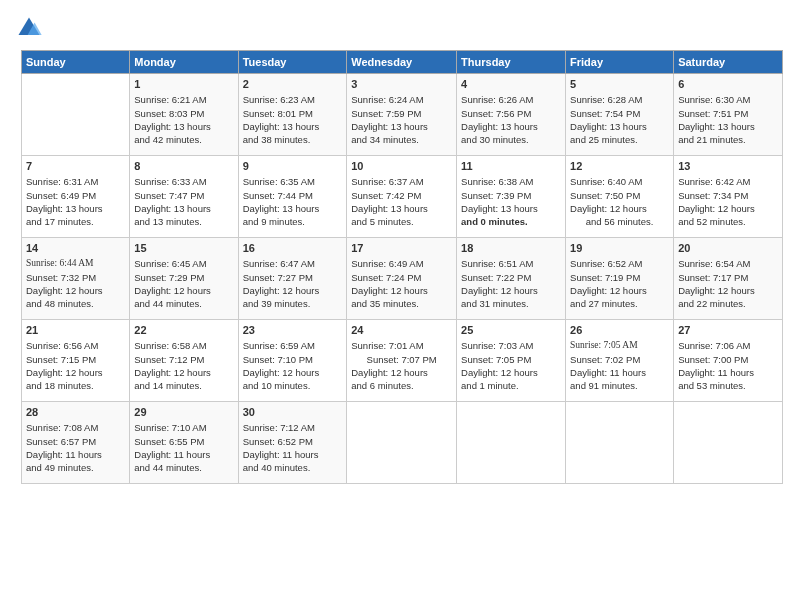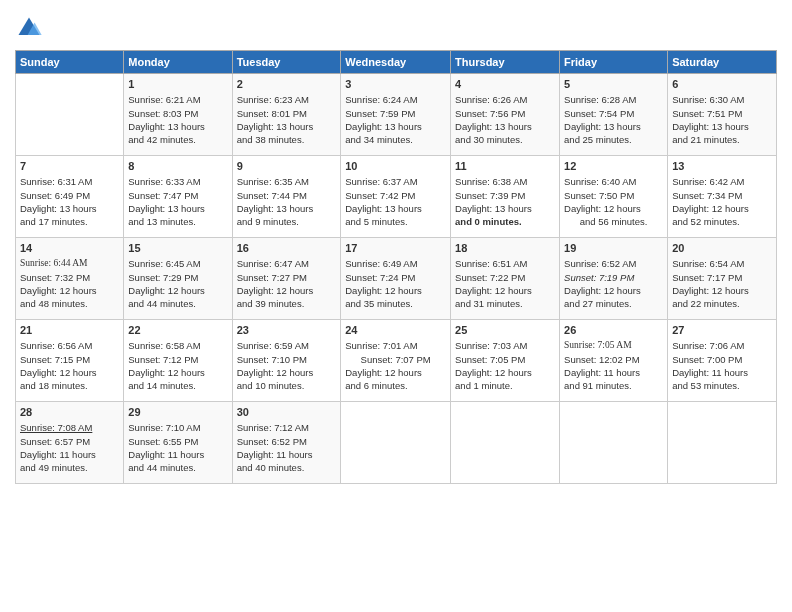--- a/index.html
+++ b/index.html
@@ -47,20 +47,21 @@
       line-height: 1.1;
     }
     .location-title {
       font-size: 16px;
       color: #444;
     }
     table {
       width: 100%;
       border-collapse: collapse;
       font-size: 10px;
+      margin-left: 6px;
     }
     thead tr th {
       background-color: #2a6db5;
       color: #fff;
       text-align: left;
       padding: 5px 4px;
       font-size: 11px;
       font-weight: bold;
       border: 1px solid #aaa;
     }
@@ -252,21 +253,21 @@
           <td>
             <span class="day-number">18</span>
             <span style="display: block;">Sunrise: 6:51 AM</span>
             <span style="display: block;">Sunset: 7:22 PM</span>
             <span style="display: block;">Daylight: 12 hours</span>
             <span style="display: block;">and 31 minutes.</span>
           </td>
           <td>
             <span class="day-number">19</span>
             <span style="display: block;">Sunrise: 6:52 AM</span>
-            <span style="display: block; font-style: italic;">Sunset: 7:19 PM</span>
+            <span style="display: block;">Sunset: 7:19 PM</span>
             <span style="display: block;">Daylight: 12 hours</span>
             <span style="display: block;">and 27 minutes.</span>
           </td>
           <td>
             <span class="day-number">20</span>
             <span style="display: block;">Sunrise: 6:54 AM</span>
             <span style="display: block;">Sunset: 7:17 PM</span>
             <span style="display: block;">Daylight: 12 hours</span>
             <span style="display: block;">and 22 minutes.</span>
           </td>
@@ -303,36 +304,36 @@
           <td>
             <span class="day-number">25</span>
             <span style="display: block;">Sunrise: 7:03 AM</span>
             <span style="display: block;">Sunset: 7:05 PM</span>
             <span style="display: block;">Daylight: 12 hours</span>
             <span style="display: block;">and 1 minute.</span>
           </td>
           <td>
             <span class="day-number">26</span>
             <span style="display: block; font-family: Liberation Serif, serif;">Sunrise: 7:05 AM</span>
-            <span style="display: block;">Sunset: 12:02 PM</span>
+            <span style="display: block;">Sunset: 7:02 PM</span>
             <span style="display: block;">Daylight: 11 hours</span>
             <span style="display: block;">and 91 minutes.</span>
           </td>
           <td>
             <span class="day-number">27</span>
             <span style="display: block;">Sunrise: 7:06 AM</span>
             <span style="display: block;">Sunset: 7:00 PM</span>
             <span style="display: block;">Daylight: 11 hours</span>
             <span style="display: block;">and 53 minutes.</span>
           </td>
         </tr>
         <tr>
           <td>
             <span class="day-number">28</span>
-            <span style="display: block; text-decoration: underline;">Sunrise: 7:08 AM</span>
+            <span style="display: block;">Sunrise: 7:08 AM</span>
             <span style="display: block;">Sunset: 6:57 PM</span>
             <span style="display: block;">Daylight: 11 hours</span>
             <span style="display: block;">and 49 minutes.</span>
           </td>
           <td>
             <span class="day-number">29</span>
             <span style="display: block;">Sunrise: 7:10 AM</span>
             <span style="display: block;">Sunset: 6:55 PM</span>
             <span style="display: block;">Daylight: 11 hours</span>
             <span style="display: block;">and 44 minutes.</span>

